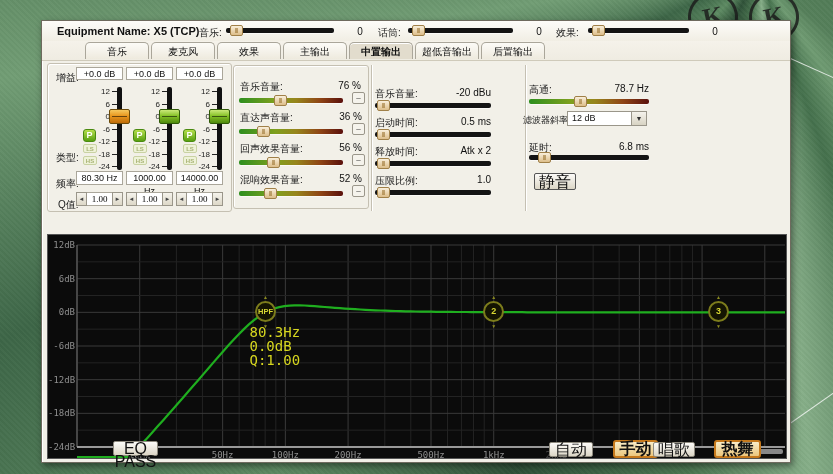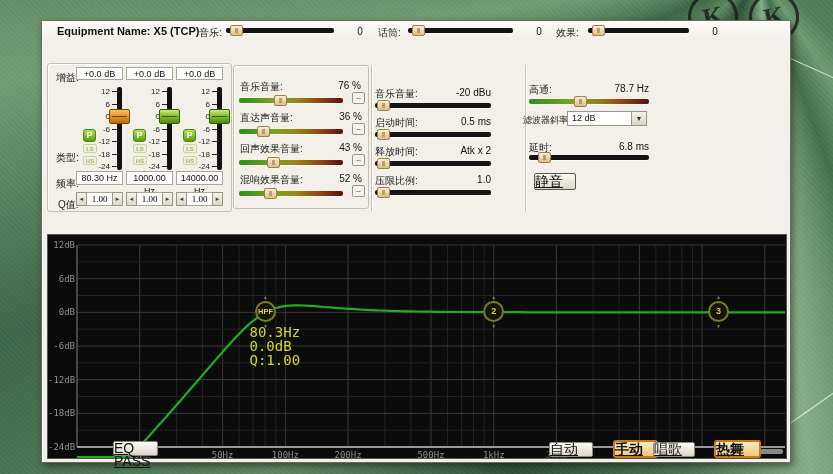--- a/index.html
+++ b/index.html
@@ -62,21 +62,21 @@
     border:1px solid #9a968a;box-sizing:border-box;font-size:6px;color:#444;text-align:center;line-height:13px;}
   .spinval{position:absolute;left:11px;top:0;width:25px;height:14px;background:#fff;border:1px solid #aaa69a;
     border-left:none;border-right:none;box-sizing:border-box;font-size:9px;text-align:center;line-height:13px;}
   .stepbtn{position:absolute;width:13px;height:12px;background:#f5f3ec;border:1px solid #9a968a;border-radius:2px;
     box-sizing:border-box;font-size:8px;line-height:10px;text-align:center;color:#333;}
   .dropdown{position:absolute;height:15px;background:#fff;border:1px solid #9a968a;box-sizing:border-box;}
   .dropdown .dtext{position:absolute;left:4px;top:1px;font-size:9px;color:#111;}
   .dropbtn{position:absolute;right:0;top:0;width:14px;height:13px;background:linear-gradient(180deg,#f5f3ec,#d8d3c3);
     border-left:1px solid #9a968a;font-size:7px;color:#333;text-align:center;line-height:13px;}
   .btn{position:absolute;background:linear-gradient(180deg,#fcfbf8,#dcd6c6);border:1px solid #8e8a7e;border-radius:2px;
-    box-sizing:border-box;font-size:14px;color:#111;cursor:default;text-decoration:underline;}
+    box-sizing:border-box;font-size:16px;color:#111;text-align:center;cursor:default;}
   .btn.orange{background:linear-gradient(180deg,#f8ecc8,#ecc77e);border:2px solid #c6791c;border-radius:3px;font-weight:bold;margin-left:15px;}
   
   .graph{position:absolute;left:5px;top:192px;width:740px;height:225px;background:#0b0b0b;border:1px solid #555;box-sizing:border-box;margin-top:21px;}
   .glabel{position:absolute;font-family:"DejaVu Sans Mono",monospace;font-size:9px;color:#8f8f8f;white-space:nowrap;}
   .marker{position:absolute;width:21px;height:21px;border-radius:50%;background:#141402;border:2px solid #7c7c1c;
     box-sizing:border-box;color:#d8d833;text-align:center;font-weight:bold;}
   .marr{position:absolute;left:0;width:21px;text-align:center;font-size:5px;color:#8a8a20;line-height:5px;}
   .annot{position:absolute;font-family:"DejaVu Sans Mono",monospace;font-size:14px;line-height:14px;color:#d6d61f;font-weight:normal;white-space:pre;}
   .scrollthumb{position:absolute;height:5px;border-radius:2px;background:#a8a8a8;opacity:.8;}
 </style>
@@ -106,20 +106,29 @@
           </div>
           <span class="tvalue" style="left: 485px;">0</span>
           <span class="tlabel" style="left: 514px;">效果:</span>
           <div class="hslider" style="left: 546px; top: 3px; width: 101px;">
             <div class="htrack"></div>
             <div class="hknob" style="left: 4px;"></div>
           </div>
           <span class="tvalue" style="left: 661px;">0</span>
         </div>
     </div>
+    <div class="tabstrip" id="tabstrip">
+        <div class="tab" style="left: 43px; width: 64px;">音乐</div>
+        <div class="tab" style="left: 109px; width: 64px;">麦克风</div>
+        <div class="tab" style="left: 175px; width: 64px;">效果</div>
+        <div class="tab" style="left: 241px; width: 64px;">主输出</div>
+        <div class="tab active" style="left: 307px; width: 64px;">中置输出</div>
+        <div class="tab" style="left: 373px; width: 64px;">超低音输出</div>
+        <div class="tab" style="left: 439px; width: 64px;">后置输出</div>
+      </div>
 
     <div class="groupbox" style="left:5px;top:42px;width:183px;height:147px;"></div>
     <div class="plabel" style="left:14px;top:50px;">增益:</div>
     <div class="plabel" style="left:14px;top:130px;">类型:</div>
     <div class="plabel" style="left:14px;top:156px;">频率:</div>
     <div class="plabel" style="left:16px;top:177px;">Q值:</div>
     <div id="bands">
         <div class="band" style="left: 34px; top: 46px;">
           <div class="valuebox" style="left: 0px; top: 0px; width: 47px; height: 13px;">+0.0 dB</div>
           <div class="vtrack"></div>
@@ -215,21 +224,21 @@
         </div>
         <div class="stepbtn" style="left: 118px; top: 26px;">–</div>
         <div class="plabel" style="left: 6px; top: 45px;">直达声音量:</div>
         <div class="pvalue" style="left: 70px; top: 45px; width: 58px;">36 %</div>
         <div class="hslider" style="left: 5px; top: 59px; width: 104px;">
           <div class="htrack grad"></div>
           <div class="hknob" style="left: 18px;"></div>
         </div>
         <div class="stepbtn" style="left: 118px; top: 57px;">–</div>
         <div class="plabel" style="left: 6px; top: 76px;">回声效果音量:</div>
-        <div class="pvalue" style="left: 70px; top: 76px; width: 58px;">43 %</div>
+        <div class="pvalue" style="left: 70px; top: 76px; width: 58px;">56 %</div>
         <div class="hslider" style="left: 5px; top: 90px; width: 104px;">
           <div class="htrack grad"></div>
           <div class="hknob" style="left: 28px;"></div>
         </div>
         <div class="stepbtn" style="left: 118px; top: 88px;">–</div>
         <div class="plabel" style="left: 6px; top: 107px;">混响效果音量:</div>
         <div class="pvalue" style="left: 70px; top: 107px; width: 58px;">52 %</div>
         <div class="hslider" style="left: 5px; top: 121px; width: 104px;">
           <div class="htrack grad"></div>
           <div class="hknob" style="left: 25px;"></div>

